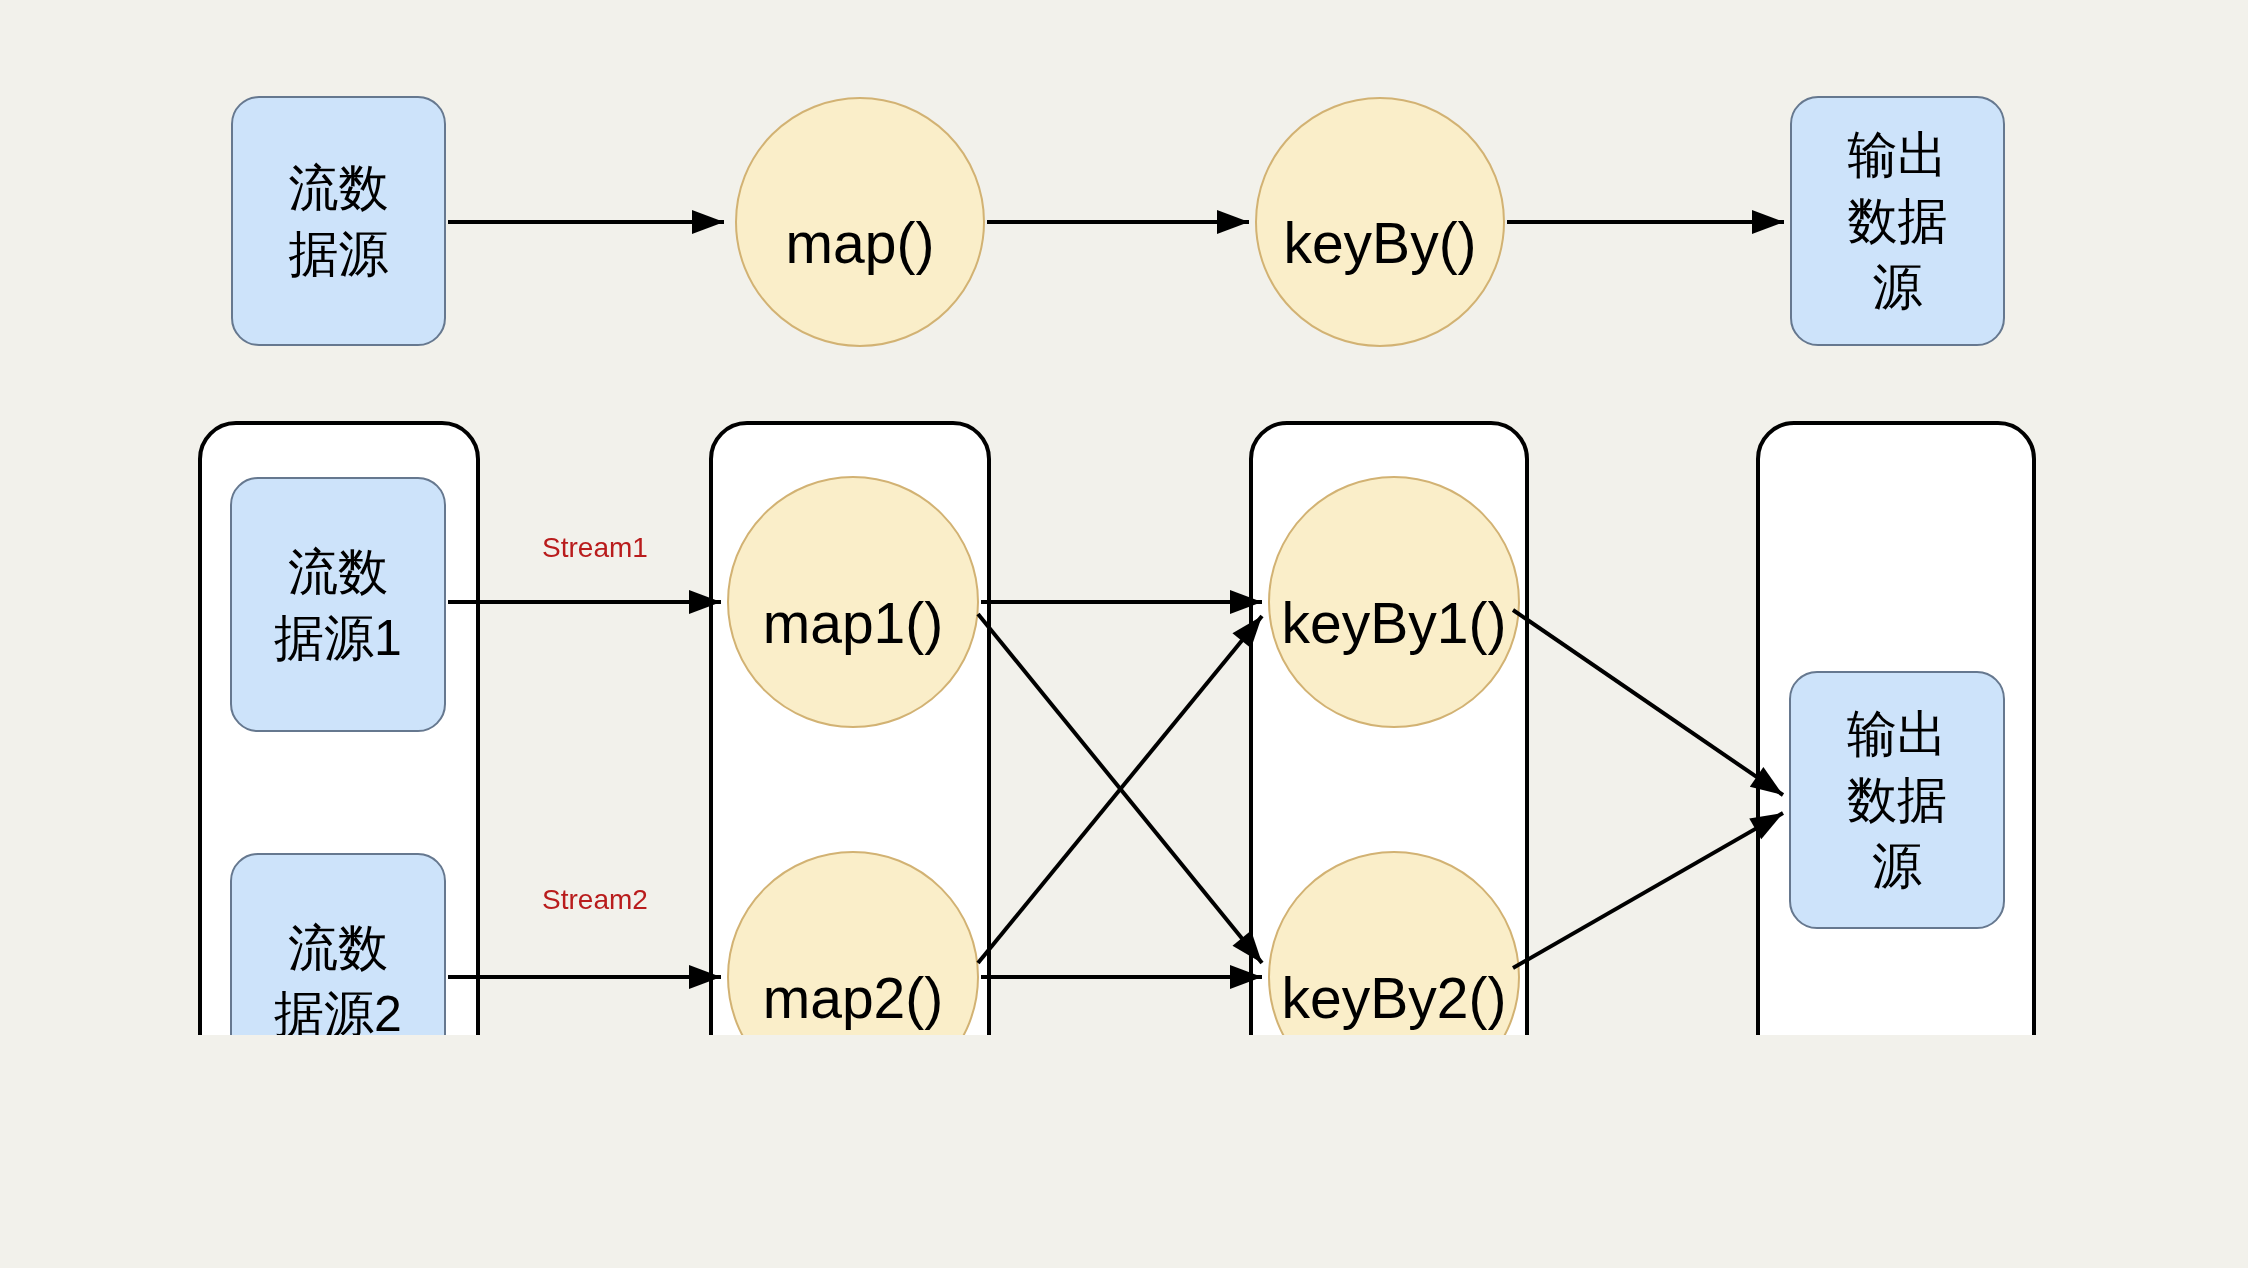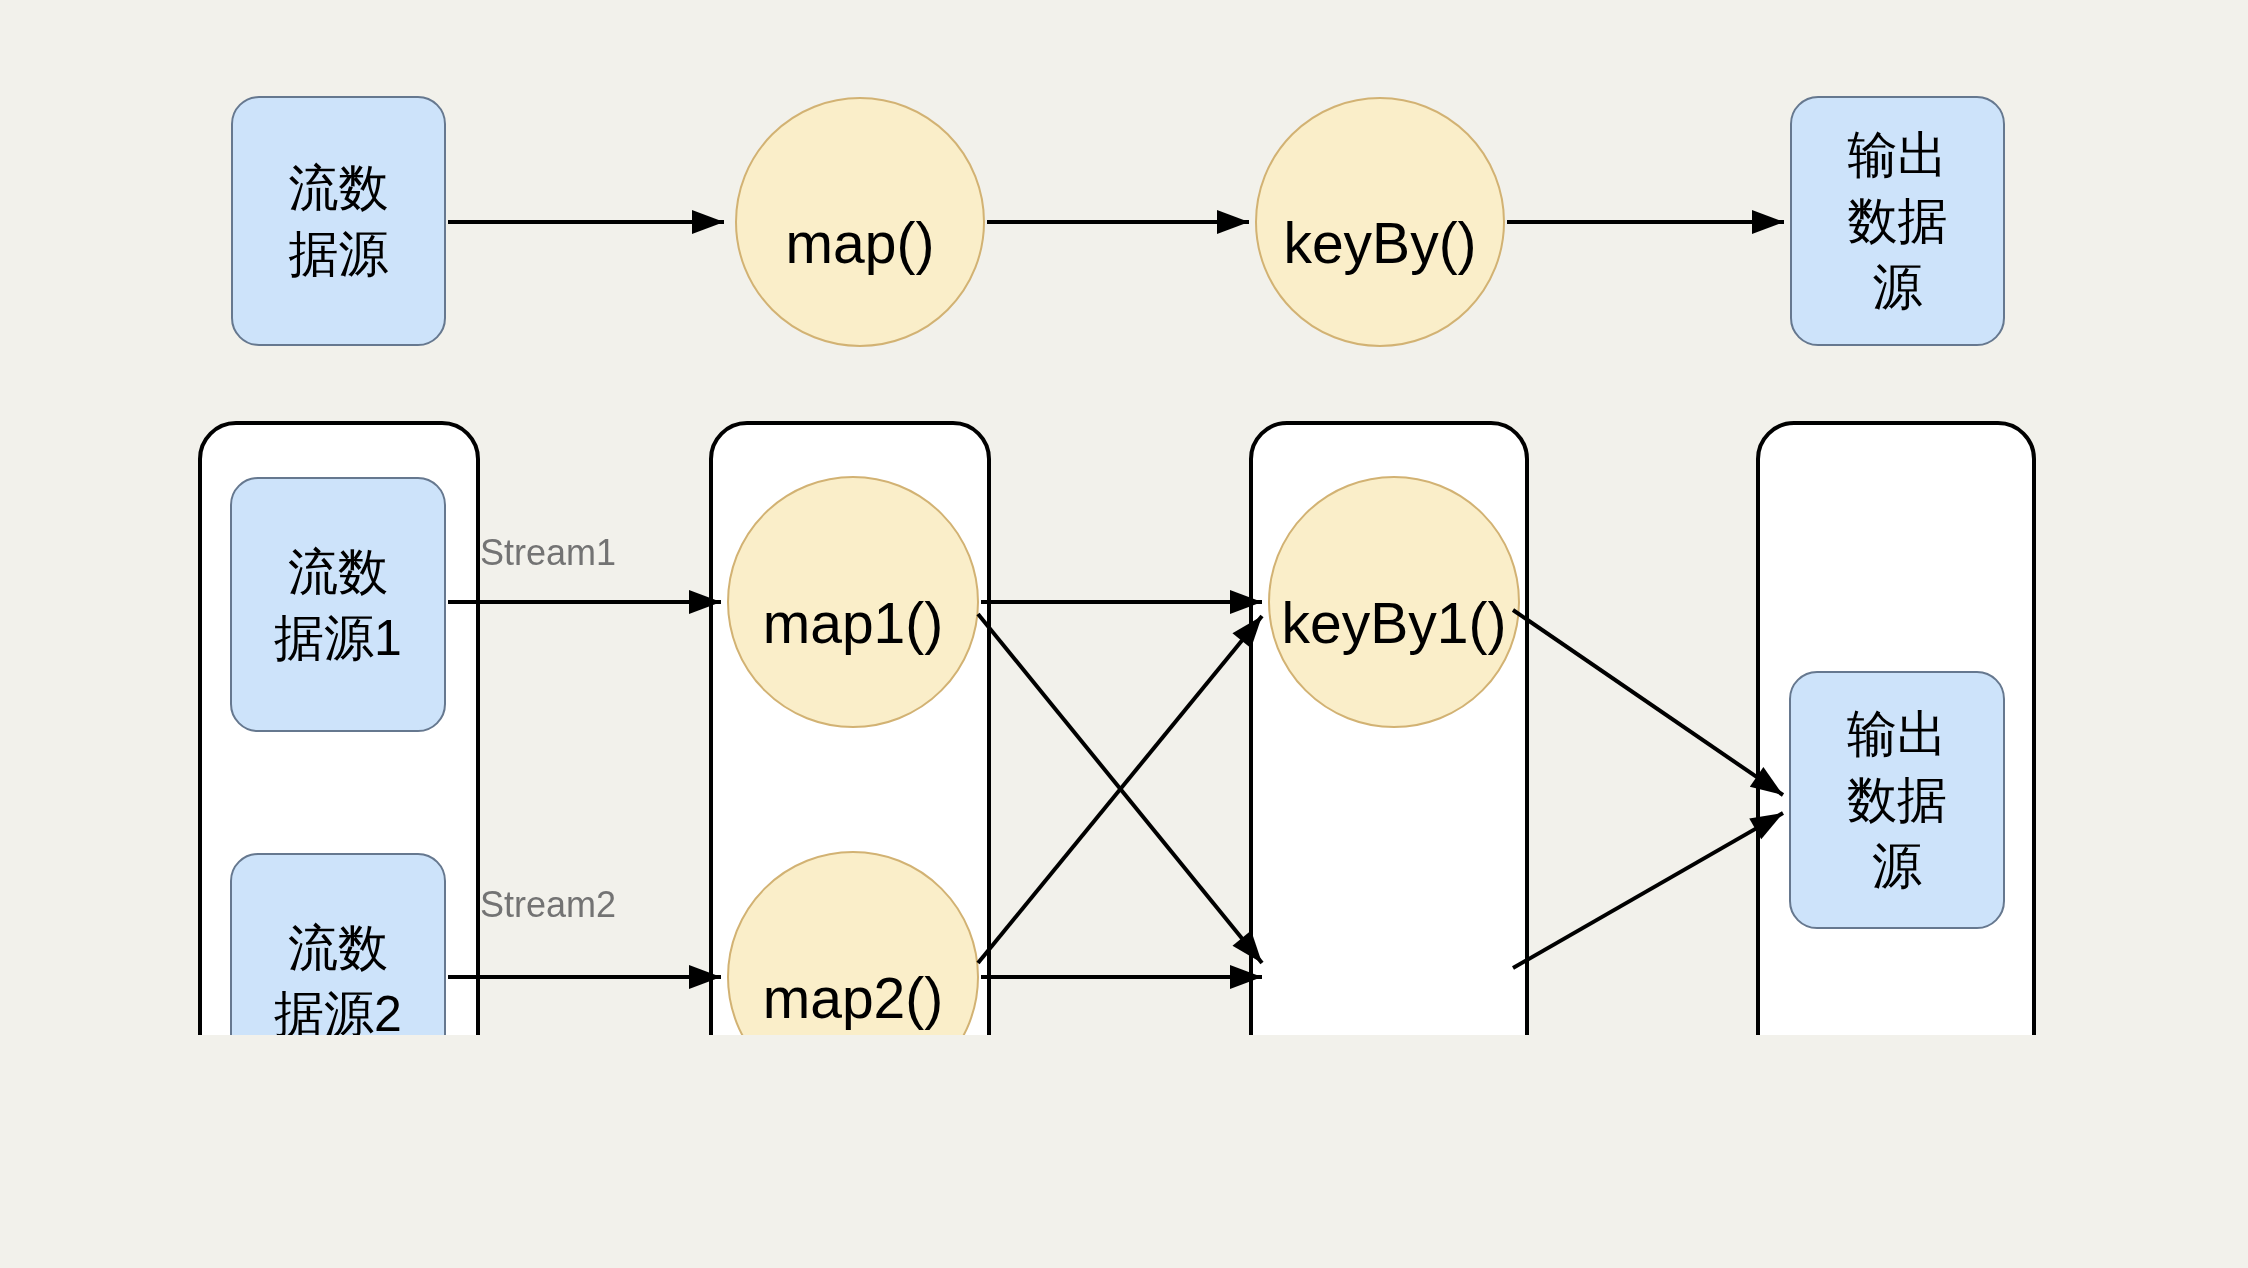--- a/index.html
+++ b/index.html
@@ -53,23 +53,23 @@
     white-space: nowrap;
   }
   .node-label {
     white-space: pre-line;
     text-align: center;
   }
   .opnode .node-label { white-space: nowrap; margin-top: 41px; }
   
   .edge-label {
     position: absolute;
-    font-size: 36px;
-    color: #737373;
-    text-align: left;
+    font-size: 28px;
+    color: #b91c1c;
+    text-align: center;
   }
   
   svg.arrows {
     position: absolute;
     left: 0;
     top: 0;
     pointer-events: none;
   }
   svg.arrows line {
     stroke: #000000;
@@ -120,20 +120,23 @@
   </div>
 
   <div class="opnode" style="left:727px; top:851px; width:252px; height:252px;">
     <span class="node-label">map2()</span>
   </div>
 
   <div class="opnode" style="left:1268px; top:476px; width:252px; height:252px;">
     <span class="node-label">keyBy1()</span>
   </div>
 
+  <div class="opnode" style="left:1268px; top:851px; width:252px; height:252px;">
+    <span class="node-label">keyBy2()</span>
+  </div>
 
   <div class="bluenode" style="left:1789px; top:671px; width:216px; height:258px;">
     <span class="node-label">输出
 数据
 源</span>
   </div>
 
   <div class="edge-label" style="left:480px; top:532px; width:230px;">Stream1</div>
   <div class="edge-label" style="left:480px; top:884px; width:230px;">Stream2</div>
 

